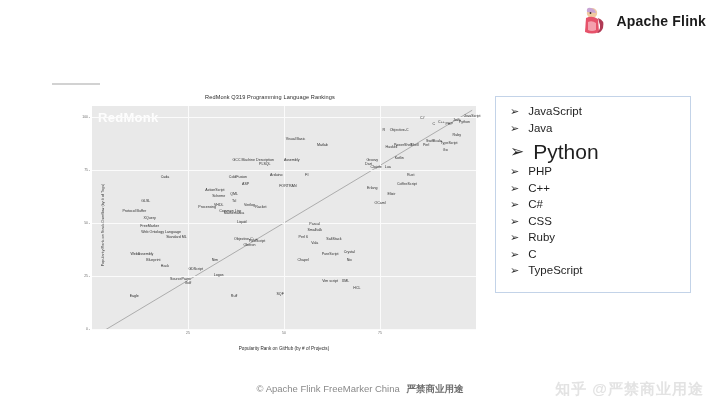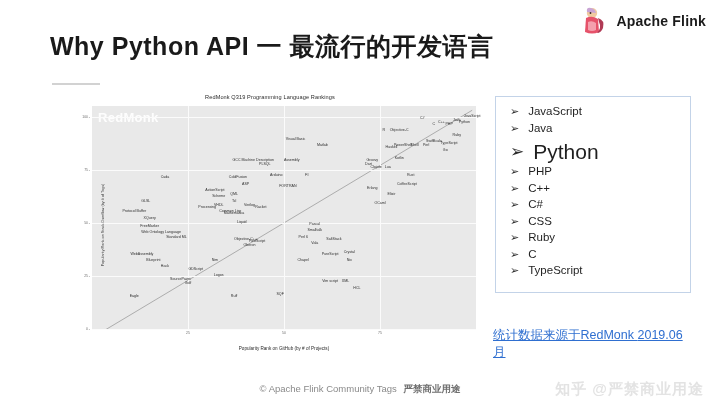--- a/index.html
+++ b/index.html
@@ -107,21 +107,20 @@
         <path d="M7 6 Q6 1 11 2 Q15 3 16 7 Z" fill="#c9a4d4"></path>
         <circle cx="10.5" cy="7" r="0.9" fill="#3a2a2a"></circle>
         <path d="M6 12 Q12 9 18 13 L19 26 Q12 29 5 26 Z" fill="#e6526a"></path>
         <path d="M18 12 Q25 14 23 22 Q21 27 17 27 Q22 22 19 16 Z" fill="#b03a55"></path>
         <path d="M8 16 Q12 14 16 17 L16 24 Q12 26 8 24 Z" fill="#f4a0ae"></path>
       </svg>
     </div>
     <div class="brand-name">Apache Flink</div>
   </div>
 
-  <div class="title">Why Python API 一 最流行的开发语言</div>
   <div class="title-rule"></div>
 
   <div class="chart-wrap">
     <div class="chart-title">RedMonk Q319 Programming Language Rankings</div>
     <div class="plot" id="plot">
       <div class="redmonk-wm">RedMonk</div>
       <svg class="trend" viewBox="0 0 100 100" preserveAspectRatio="none">
         <line id="trendline" x1="2" y1="101.9047619047619" x2="99" y2="1.904761904761909" stroke="#3b3b3b" stroke-width="0.35" vector-effect="non-scaling-stroke"></line>
       </svg>
     <div class="grid-v" style="left: 25%;"></div>
@@ -263,25 +262,21 @@
       <div class="lang-item">
         <span class="bullet">➢</span>
         <span class="txt">C</span>
       </div>
       <div class="lang-item">
         <span class="bullet">➢</span>
         <span class="txt">TypeScript</span>
       </div>
     </div>
 
-  <a class="source" href="#">
-    <span>统计数据来源于RedMonk</span>
-    <span>2019.06月</span>
-  </a>
 
   <div class="footer">
-    <span>© Apache Flink Community Tags</span>
+    <span>© Apache Flink FreeMarker China</span>
     <span class="cn">严禁商业用途</span>
   </div>
 
   <div class="watermark">知乎 @严禁商业用途</div>
 
 </div>
 
 </body></html>

